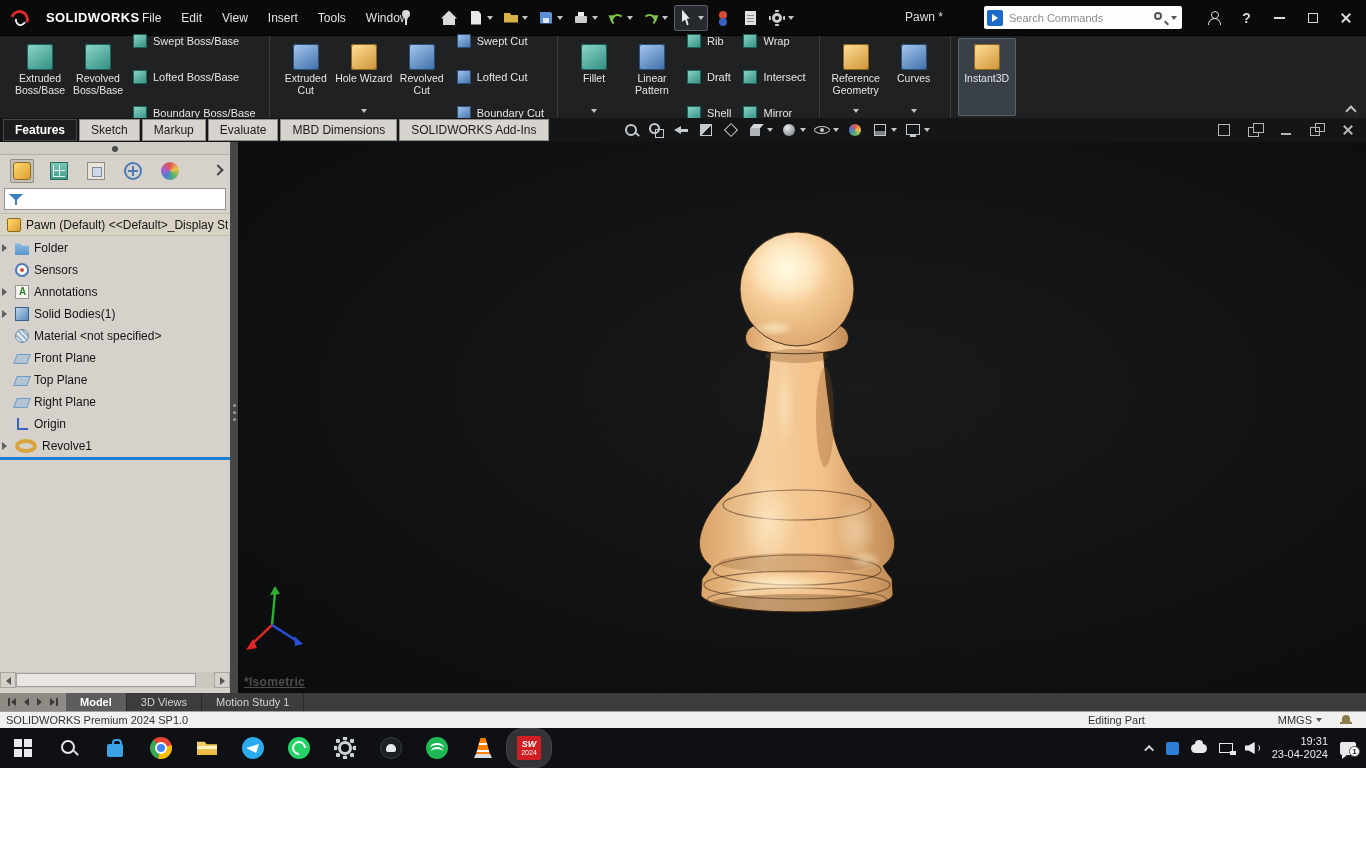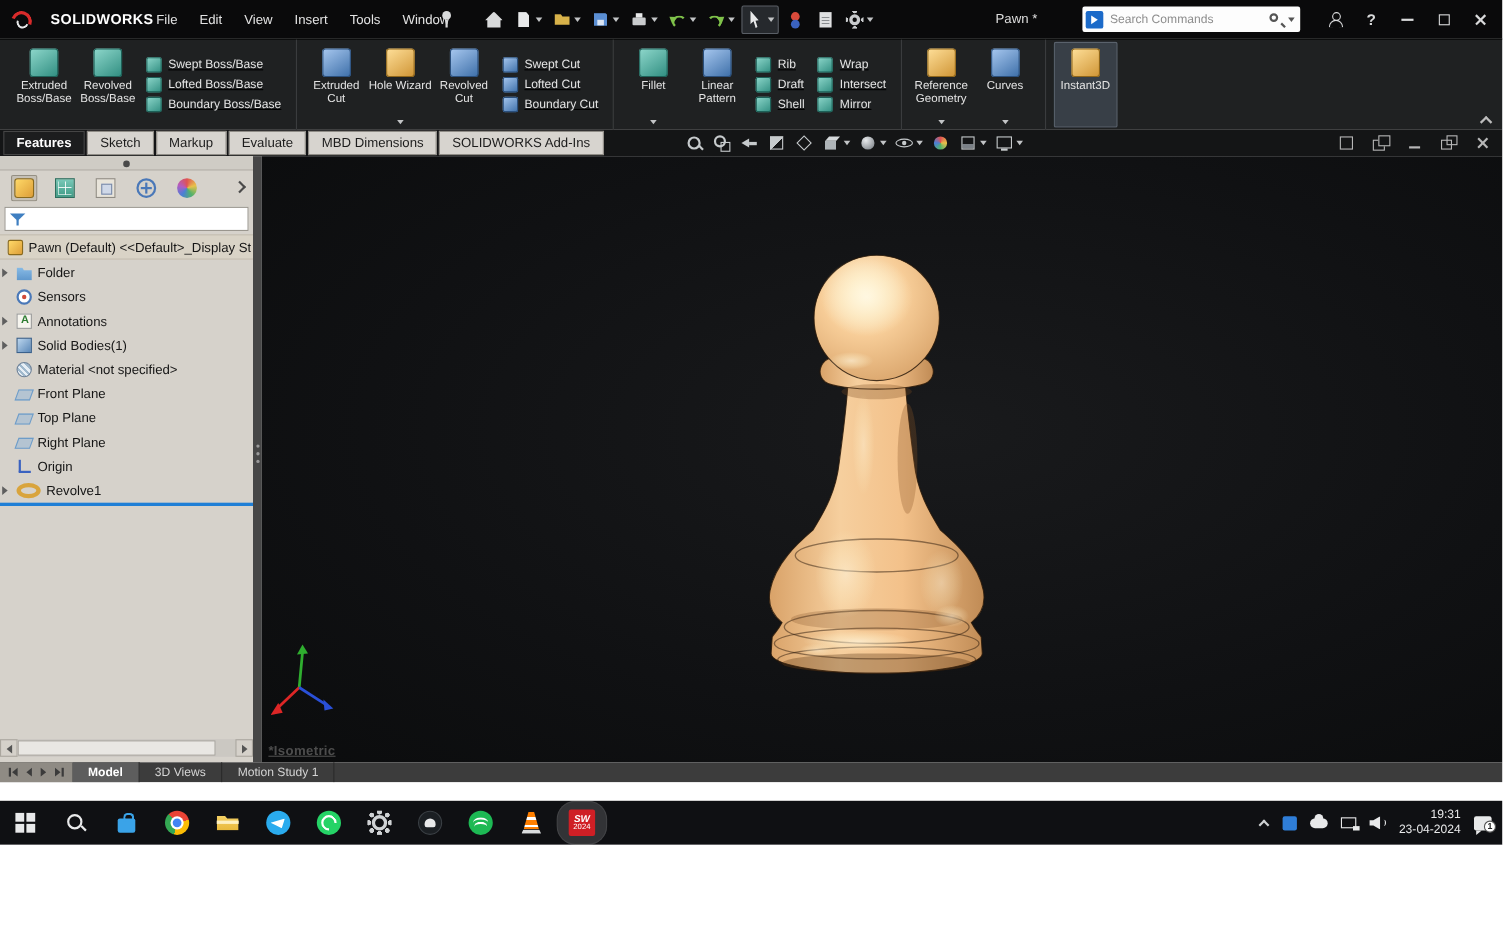--- a/index.html
+++ b/index.html
@@ -73,21 +73,21 @@
   .rgroup:last-child{border-right:none;}
   .rbig{position:relative;width:58px;display:flex;flex-direction:column;align-items:center;padding-top:6px;gap:2px;border-radius:2px;}
   .rbig.active{background:#383f47;box-shadow:inset 0 0 0 1px #5a626c;}
   .ricon-big{width:26px;height:26px;border-radius:3px;display:inline-block;flex:0 0 26px;}
   .ricon-sm{width:14px;height:14px;border-radius:2px;display:inline-block;flex:0 0 14px;}
   .tone-teal{background:linear-gradient(145deg,#8fd8cc,#2f8d80);box-shadow:inset 0 0 0 1px #1d6158;}
   .tone-blue{background:linear-gradient(145deg,#a9c9f0,#3c6ea8);box-shadow:inset 0 0 0 1px #2a4f7c;}
   .tone-gold{background:linear-gradient(145deg,#ffe09a,#cf9434);box-shadow:inset 0 0 0 1px #8f6519;}
   .rlabel{display:block;width:100%;text-align:center;font-size:10.5px;line-height:1.15;color:#e4e4e4;}
   .rbig .chev{position:absolute;bottom:3px;left:50%;transform:translateX(-50%);}
-  .rstack{display:flex;flex-direction:column;justify-content:center;gap:4px;padding:0 6px;text-decoration:underline;}
+  .rstack{display:flex;flex-direction:column;justify-content:center;gap:22px;padding:0 6px;}
   .rsmall{display:flex;align-items:center;gap:6px;font-size:11px;color:#e4e4e4;white-space:nowrap;}
   .ribbon-collapse{position:absolute;right:10px;bottom:5px;width:10px;height:7px;}
   .ribbon-collapse::before{content:"";position:absolute;left:1px;top:1px;width:6px;height:6px;border-left:2px solid #bdbdbd;border-top:2px solid #bdbdbd;transform:rotate(45deg);}
 
   
   .cmdband{position:absolute;left:0;top:118px;width:1366px;height:24px;background:#141516;}
   .cmdtabs{position:absolute;left:3px;top:1px;bottom:1px;display:flex;align-items:stretch;gap:2px;}
   .cmdtab{display:flex;align-items:center;padding:0 11px;font-size:12px;background:#d7d4cf;color:#1c1c1c;border:1px solid #8f8c86;white-space:nowrap;}
   .cmdtab.active{background:#1c1d1e;color:#fff;border-color:#454545;font-weight:bold;}
   .hud{position:absolute;left:622px;top:2px;height:20px;display:flex;align-items:center;gap:7px;}
@@ -712,20 +712,31 @@
           <i class="bar"></i>
         </span>
     </div>
     <div class="mtabs">
         <span class="mtab active">Model</span>
         <span class="mtab">3D Views</span>
         <span class="mtab">Motion Study 1</span>
       </div>
   </div>
 
+  <div class="statusbar">
+    <span class="sb-left">SOLIDWORKS Premium 2024 SP1.0</span>
+    <span class="sb-mode">Editing Part</span>
+    <span class="sb-units">
+      <span>MMGS</span>
+      <span class="chev chev-dark"></span>
+    </span>
+    <span class="sb-bell">
+        <i></i>
+      </span>
+  </div>
 
   <footer class="taskbar">
     <div class="tb-apps">
         <div class="tb-item">
           <span class="tbicon tb-start">
             <i></i>
           </span>
         </div>
         <div class="tb-item">
           <span class="tbicon tb-search"><i></i></span>

